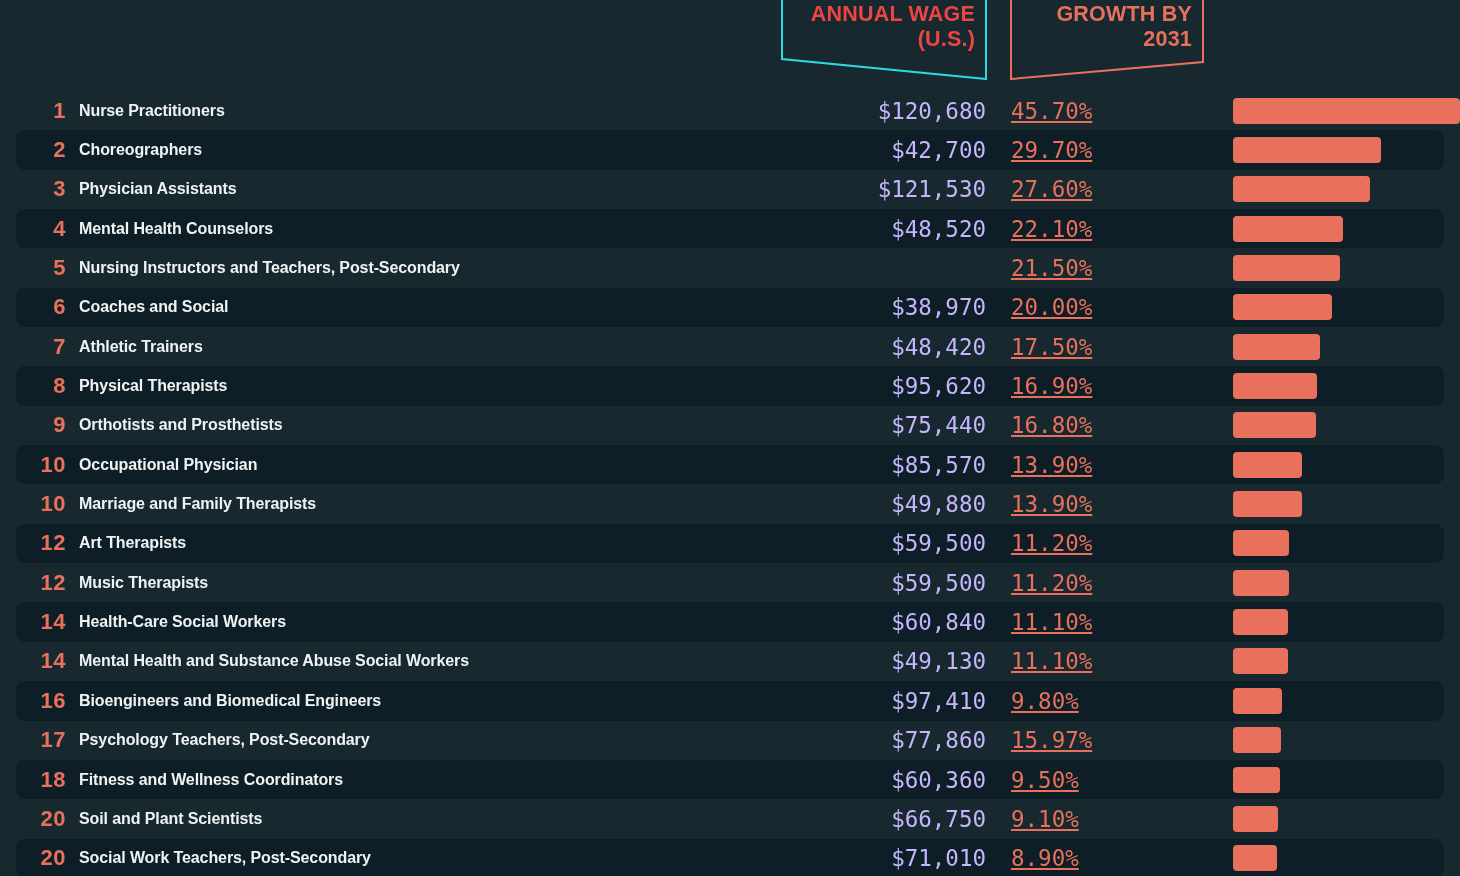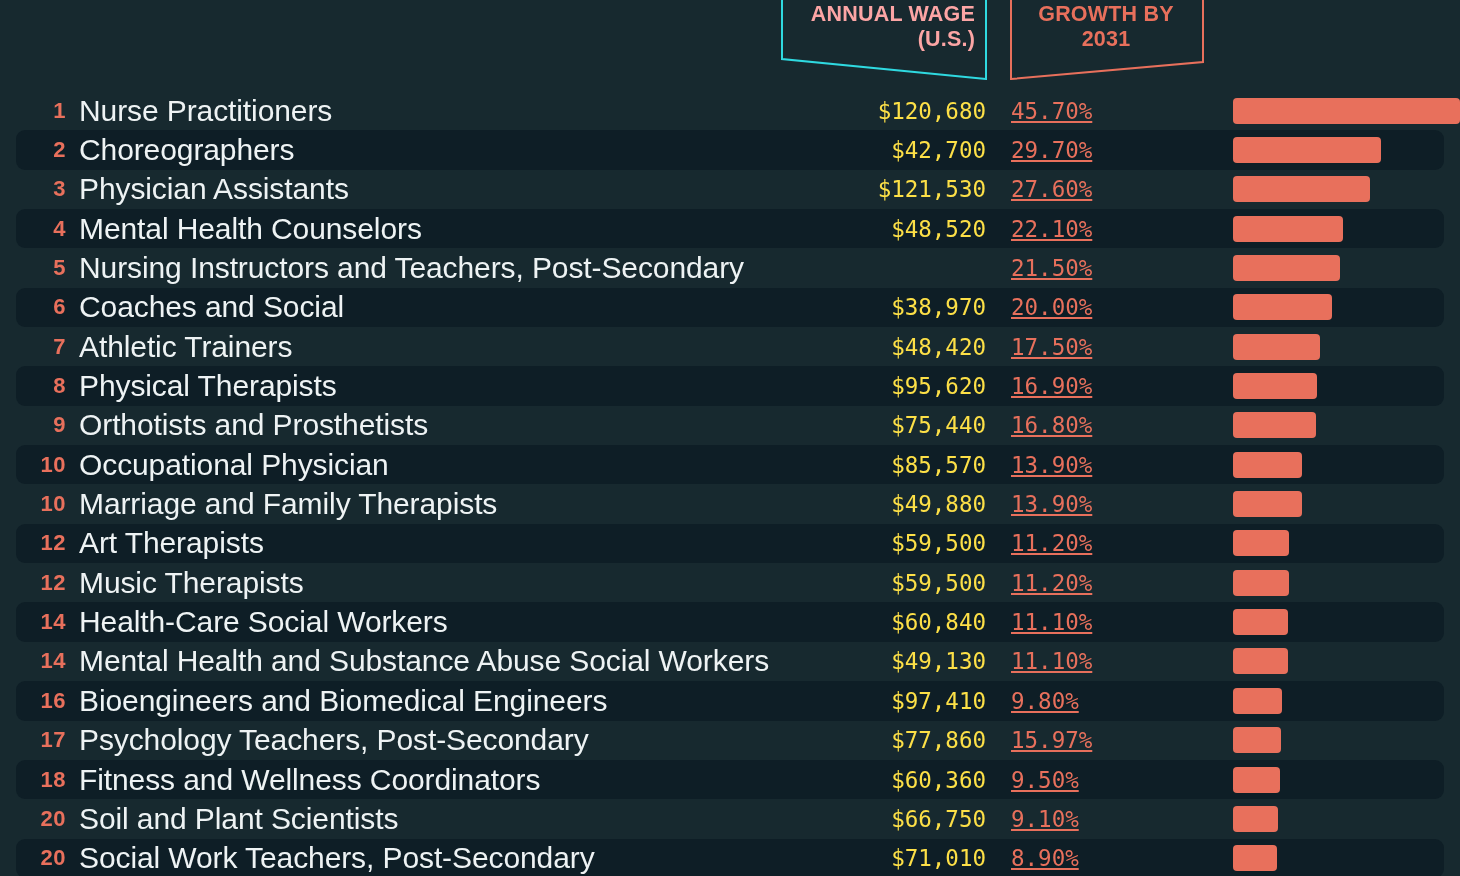--- a/index.html
+++ b/index.html
@@ -40,32 +40,32 @@
     letter-spacing:0.2px;
     white-space:pre-line;
   }
 
   #hdr-wage {
     left:781px;
     width:206px;
     height:94px;
   }
   #hdr-wage .hdr-label {
-    color:#fca5a5;
+    color:#ef4444;
     text-align:right;
   }
 
   #hdr-growth {
     left:1010px;
     width:194px;
     height:94px;
   }
   #hdr-growth .hdr-label {
     color:#e8705c;
-    text-align:center;
+    text-align:right;
   }
 
   
   .rows {
     position:absolute;
     left:0; top:91px;
     width:1460px;
   }
   .row {
     position:relative;
@@ -91,30 +91,30 @@
     text-align:right;
     color:#e8705c;
     font-size:22px;
     font-weight:bold;
     letter-spacing:0.5px;
   }
   .title {
     position:absolute;
     left:79px;
     color:#eef3f4;
-    font-size:30px;
-    font-weight:normal;
+    font-size:16px;
+    font-weight:bold;
     white-space:nowrap;
     letter-spacing:-0.1px;
   }
   .wage {
     position:absolute;
     left:700px; width:286px;
     text-align:right;
-    color:#fde047;
+    color:#c4b5fd;
     font-family:"DejaVu Sans Mono", monospace;
     font-size:22.5px;
     letter-spacing:0px;
   }
   .growth {
     position:absolute;
     left:1011px; width:180px;
     text-align:left;
     color:#e8705c;
     font-family:"DejaVu Sans Mono", monospace;

